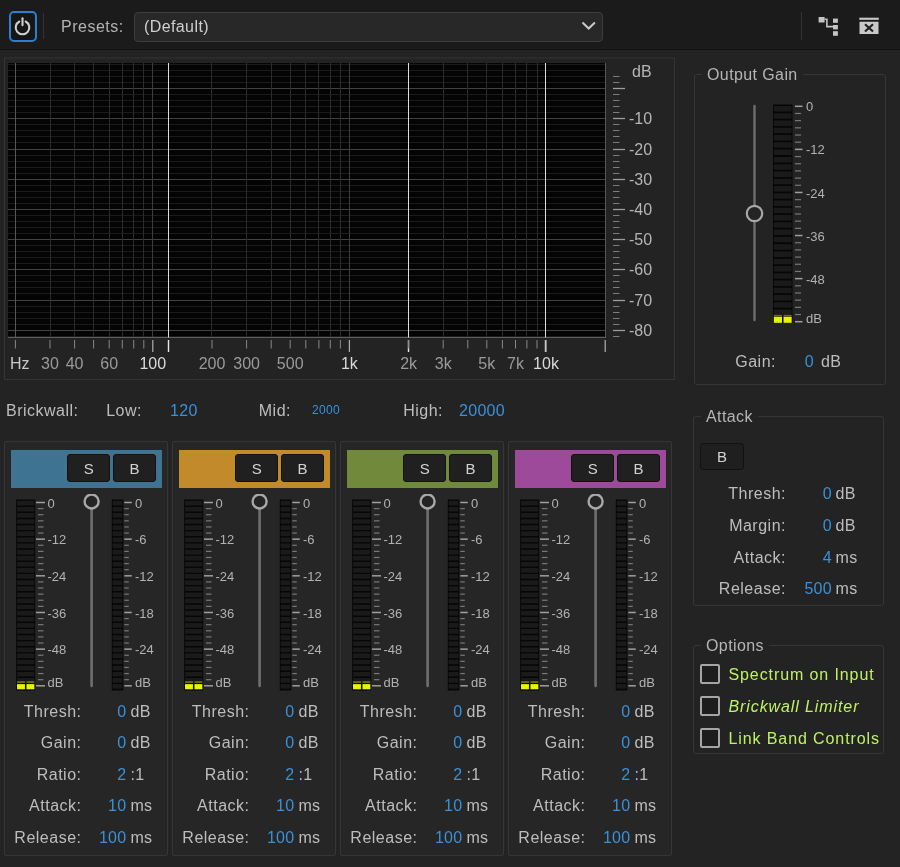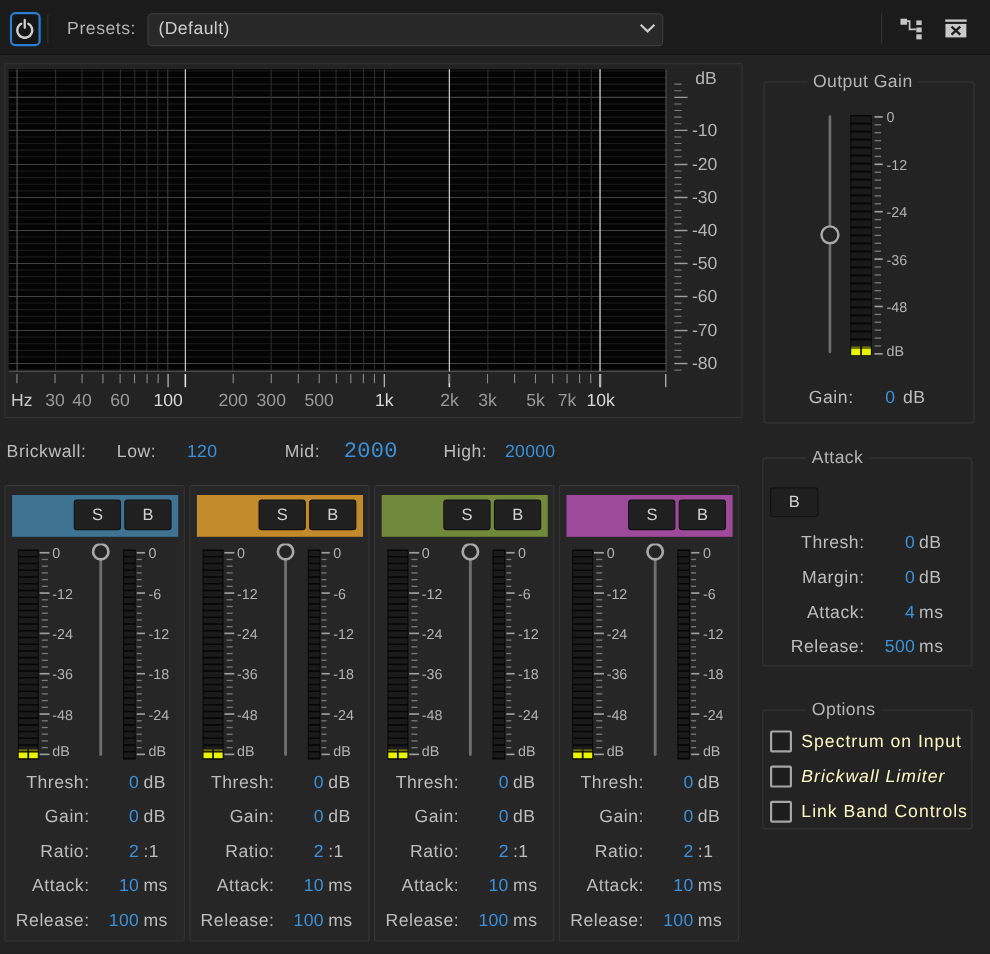--- a/index.html
+++ b/index.html
@@ -1,24 +1,24 @@
 <!DOCTYPE html>
 <html><head><meta charset="utf-8"><style>
 *{margin:0;padding:0;box-sizing:border-box;}
 body{width:900px;height:867px;background:#232323;font-family:"Liberation Sans",sans-serif;overflow:hidden;position:relative;}
 .abs{position:absolute;}
 .lb{position:absolute;color:#bdbdbd;font-size:16px;letter-spacing:0.5px;line-height:19px;text-align:right;white-space:nowrap;}
 .vb{position:absolute;color:#3a90d9;font-size:16px;letter-spacing:0.3px;line-height:19px;text-align:right;white-space:nowrap;}
 .un{position:absolute;color:#bdbdbd;font-size:16px;letter-spacing:0.4px;line-height:19px;white-space:nowrap;}
 .panel{position:absolute;background:#262626;border:1px solid #363636;border-radius:2px;}
 .fieldset{position:absolute;border:1px solid #363636;border-radius:3px;}
-.legend{position:absolute;top:-10px;left:7px;background:#232323;padding:0 5px;color:#b5b5b5;font-size:16px;letter-spacing:0.4px;line-height:19px;margin-left:32px;}
+.legend{position:absolute;top:-10px;left:7px;background:#232323;padding:0 5px;color:#b5b5b5;font-size:16px;letter-spacing:0.4px;line-height:19px;}
 .sbbtn{position:absolute;background:#202020;border:1px solid #121212;border-radius:3px;color:#d2d2d2;font-size:15px;text-align:center;}
 .chk{position:absolute;width:20px;height:20px;border:2px solid #a5a5a5;border-radius:2px;background:#1d1d1d;}
-.opt{position:absolute;color:#fef9c3;font-size:16px;letter-spacing:0.9px;line-height:19px;white-space:nowrap;}
+.opt{position:absolute;color:#bef264;font-size:16px;letter-spacing:0.9px;line-height:19px;white-space:nowrap;}
 </style></head><body>
 
 <div class="abs" style="left:0;top:0;width:900px;height:50px;background:#1b1b1b;border-bottom:1px solid #121212;"></div>
 <div class="abs" style="left:9px;top:11px;width:28px;height:31px;border:2px solid #2b7fd0;border-radius:5px;background:#161616;"></div>
 <svg class="abs" style="left:9px;top:11px;" width="28" height="31" viewBox="0 0 28 31">
 <g transform="translate(13.5,16.5)" stroke="#cfcfcf" stroke-width="2.1" fill="none" stroke-linecap="round">
 <path d="M 3.19,-6.0 A 6.8 6.8 0 1 1 -3.19,-6.0"></path>
 <line x1="0" y1="-9.3" x2="0" y2="-2.2"></line>
 </g>
   </svg>
@@ -221,21 +221,21 @@
     <text x="629" y="159.5" font-size="16" fill="#b5b5b5" font-family="Liberation Sans">-40</text>
     <text x="629" y="189.5" font-size="16" fill="#b5b5b5" font-family="Liberation Sans">-50</text>
     <text x="629" y="219.5" font-size="16" fill="#b5b5b5" font-family="Liberation Sans">-60</text>
     <text x="629" y="250.5" font-size="16" fill="#b5b5b5" font-family="Liberation Sans">-70</text>
     <text x="629" y="280.5" font-size="16" fill="#b5b5b5" font-family="Liberation Sans">-80</text>
   </svg>
 <div class="lb" style="left:6px;top:401px;text-align:left;">Brickwall:</div>
 <div class="lb" style="left:92px;top:401px;width:50px;">Low:</div>
 <div class="abs" style="left:170px;top:401px;width:50px;color:#3a90d9;font-size:16px;letter-spacing:0.3px;line-height:19px;">120</div>
 <div class="lb" style="left:241px;top:401px;width:50px;">Mid:</div>
-<div class="abs" style="left:312px;top:401px;width:50px;text-align:center;color:#3a90d9;font-size:20px;letter-spacing:0.3px;line-height:19px;font-family:Liberation Mono, monospace;">2000</div>
+<div class="abs" style="left:312px;top:401px;width:50px;text-align:left;color:#3a90d9;font-size:12px;letter-spacing:0.3px;line-height:19px;">2000</div>
 <div class="lb" style="left:393px;top:401px;width:50px;">High:</div>
 <div class="abs" style="left:452px;top:401px;width:60px;text-align:center;color:#3a90d9;font-size:16px;letter-spacing:0.3px;line-height:19px;">20000</div>
 <div class="panel" style="left:3.5px;top:441px;width:164.5px;height:414.5px;"></div>
 <div class="abs" style="left:11.0px;top:449.5px;width:150.5px;height:38px;background:#3e7392;"></div>
 <div class="sbbtn" style="left:67.39999999999999px;top:453.5px;width:42.5px;height:28.5px;line-height:27px;">S</div>
 <div class="sbbtn" style="left:113.1px;top:453.5px;width:43px;height:28.5px;line-height:27px;">B</div>
 <svg class="abs" style="left:3.5px;top:494px;" width="164.5" height="200" viewBox="0 0 164.5 200">
     <rect x="12.2" y="5.5" width="19" height="191" fill="#060606"></rect>
     <rect x="13.0" y="6.80" width="17.4" height="4.7" rx="0.8" fill="#1a1a1a"></rect>
     <rect x="13.0" y="12.91" width="17.4" height="4.7" rx="0.8" fill="#1a1a1a"></rect>

